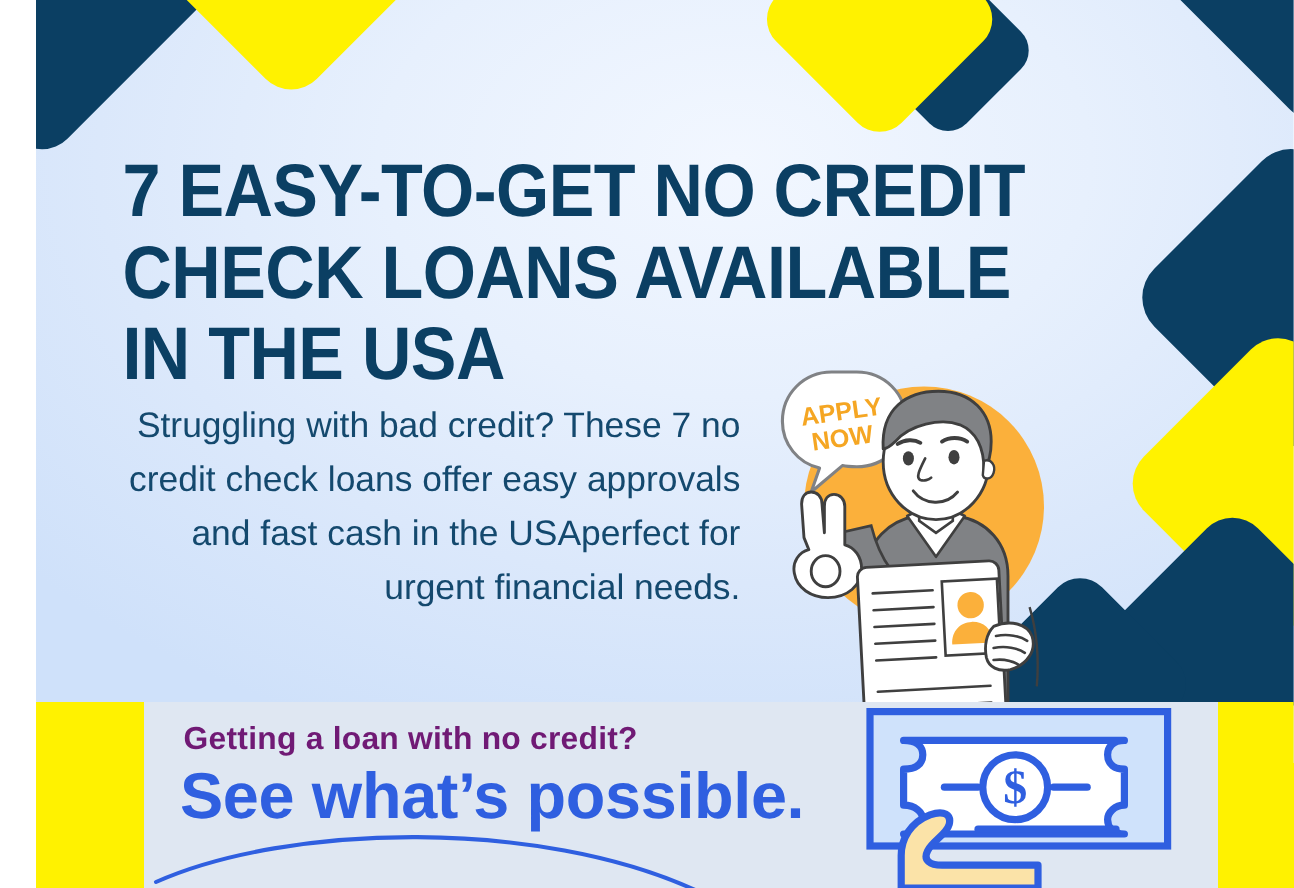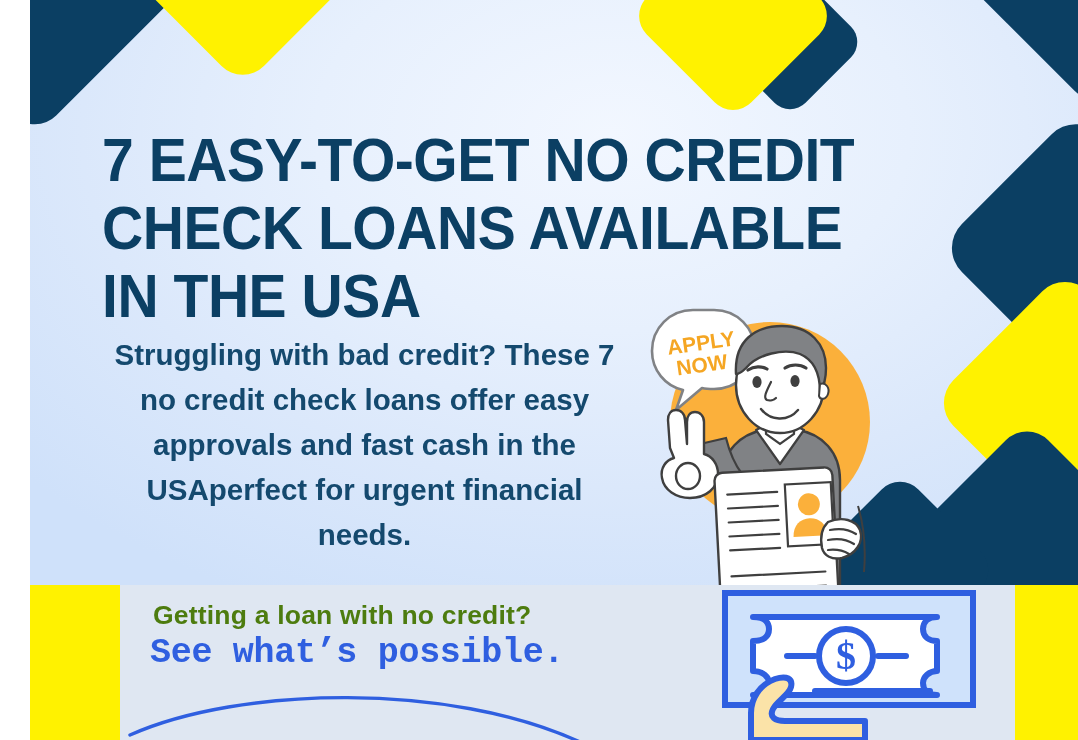--- a/index.html
+++ b/index.html
@@ -25,57 +25,57 @@
     line-height:68px;
     letter-spacing:-0.5px;
     transform:scaleX(0.92);
     transform-origin:left top;
     text-transform:uppercase;
     white-space:pre-line;
     margin:0;
   }
   
   .subcopy{
-    position:absolute;left:72px;top:332px;width:525px;
+    position:absolute;left:62px;top:332px;width:525px;
     color:#14496e;
     font-family:"Liberation Sans", sans-serif;
-    font-weight:700;
+    font-weight:400;
     font-size:29.5px;
     line-height:45px;
-    text-align:center;
+    text-align:right;
     margin:0;
   }
 
   
   .banner{
     position:absolute;left:90px;top:585px;width:895px;height:155px;
     background:#dfe7f2;
     overflow:hidden;
   }
   .yellow-left{
     position:absolute;left:0;top:585px;width:90px;height:155px;background:#fff200;
   }
   .yellow-right{
     position:absolute;left:985px;top:585px;width:93px;height:155px;background:#fff200;
   }
   .banner-kicker{
     position:absolute;left:33px;top:15px;
-    color:#4d7c0f;
+    color:#701a75;
     font-family:"Liberation Sans", sans-serif;
     font-weight:700;
     font-size:26.5px;
     letter-spacing:0.2px;
     margin:0;white-space:nowrap;
   }
   .banner-head{
     position:absolute;left:30px;top:48px;
     color:#2f5fe0;
-    font-family:Liberation Mono, monospace;
-    font-weight:700;
-    font-size:35px;
+    font-family:Liberation Sans, sans-serif;
+    font-weight:700;
+    font-size:54px;
     letter-spacing:-0.3px;
     margin:0;white-space:nowrap;
   }
   .banner-arc{position:absolute;left:0px;top:95px;width:700px;height:60px;}
   .bill-art{position:absolute;left:595px;top:0px;width:300px;height:155px;}
 
   
   .character{position:absolute;left:600px;top:282px;width:265px;height:305px;}
   .apply-text{
     font-family:"Liberation Sans", sans-serif;

